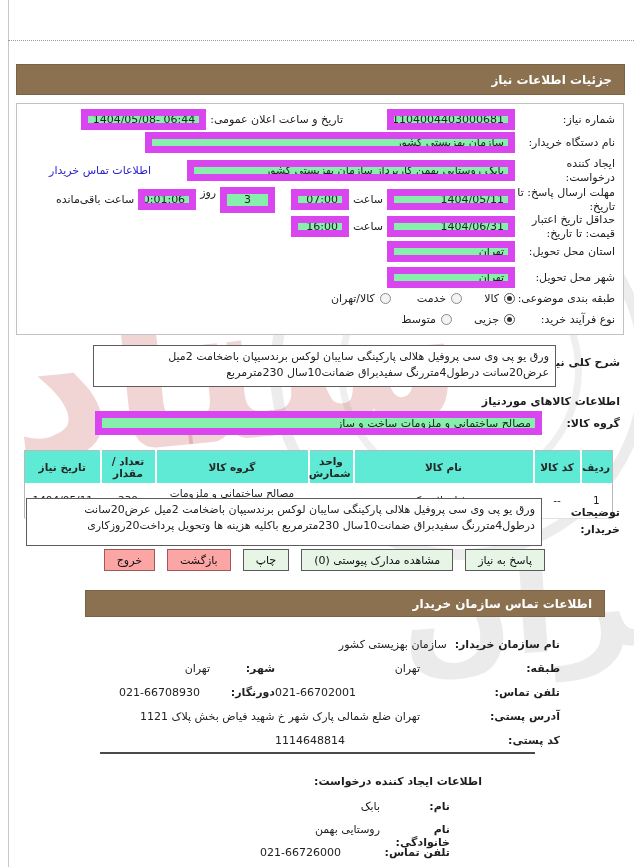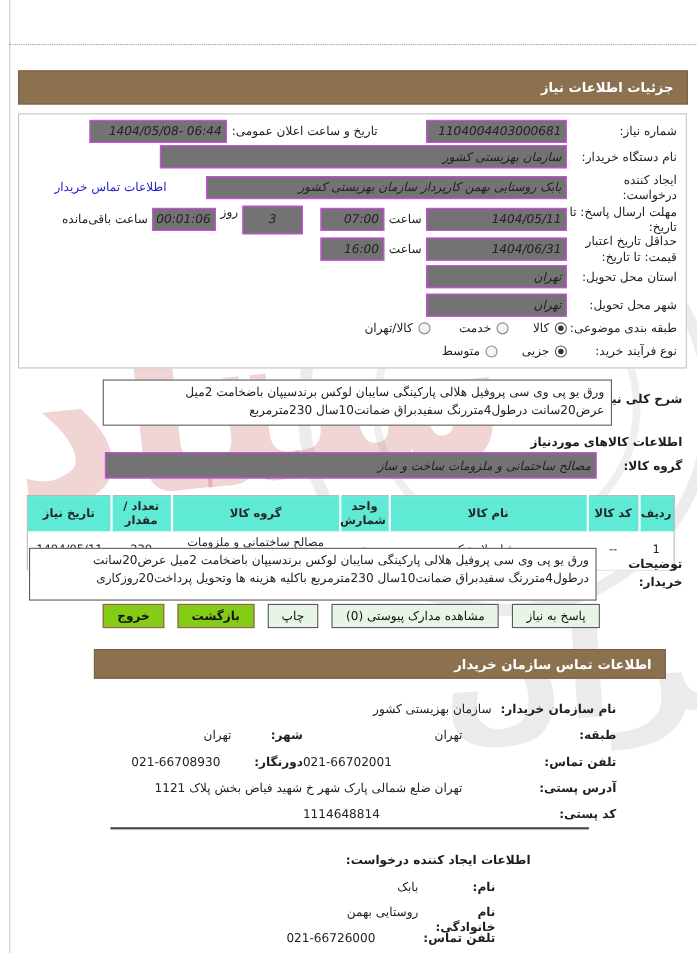--- a/index.html
+++ b/index.html
@@ -19,21 +19,21 @@
   .leftline { left:8px; top:0; width:1px; height:867px; background:#c9c9c9; }
   .dotline { left:8px; top:40px; width:626px; border-top:1px dotted #9a9a9a; }
 
   .bar { background:#8b7150; color:#fff; font-weight:bold; font-size:12px; display:flex; align-items:center; padding:0 12px; border:1px solid #7a6244; }
   .bar1 { left:16px; top:64px; width:609px; height:31px; }
   .bar2 { left:85px; top:590px; width:520px; height:27px; }
 
   .formbox { left:16px; top:103px; width:608px; height:232px; border:1px solid #c2c2c2; background:#fff; }
   .frow { position:absolute; right:8px; left:8px; display:flex; align-items:center; }
   .flbl { width:100px; flex:0 0 100px; color:#222; line-height:1.25; }
-  .vbox { border:1px solid #d946ef; background:#737373; height:21px; display:flex; align-items:center; padding:0 4px; overflow:hidden; white-space:nowrap;font-style:italic; }
+  .vbox { border:7px solid #d946ef; background:#86efac; height:21px; display:flex; align-items:center; padding:0 4px; overflow:hidden; white-space:nowrap; }
   .num { direction:ltr; justify-content:flex-start; }
   .w-main { width:128px; }
   .w-time { width:58px; }
   .w-day { width:55px; height:26px; }
   .w-rem { width:58px; }
   .small-lbl { padding:0 4px; white-space:nowrap; }
   .link { color:#2a22cf; cursor:pointer; white-space:nowrap; }
 
   .radio { width:11px; height:11px; border:1px solid #8a8a8a; border-radius:50%; background:#f4f4f4; display:inline-block; position:relative; flex:0 0 11px; }
   .radio.sel { background:#fff; border-color:#555; }
@@ -44,21 +44,21 @@
   .seclbl { font-weight:bold; color:#1d1d1d; white-space:nowrap; }
   .descbox { border:1px solid #5c5c5c; background:#fff; padding:3px 6px; line-height:1.45; overflow:hidden; }
 
   table.goods { border-collapse:collapse; width:588px; table-layout:fixed; background:#fff; border:1px solid #b9b9b9; }
   table.goods th { background:#5eead4; color:#262626; font-weight:bold; font-size:10.5px; border-left:2px solid #fff; padding:4px 2px; }
   table.goods th:last-child { border-left:none; }
   table.goods td { font-size:10.5px; text-align:center; padding:4px 2px; border-bottom:1px solid #e2e2e2; line-height:1.3; }
 
   .btnrow { display:flex; flex-direction:row; gap:12px; align-items:center; }
   .btn { border:1px solid #5a5a5a; height:22px; display:flex; align-items:center; padding:0 12px; font-size:11px; color:#111; background:#e7f5e7; cursor:pointer; white-space:nowrap; }
-  .btn.red { background:#84cc16; border-color:#9c5a5a;font-weight:bold; }
+  .btn.red { background:#fca5a5; border-color:#9c5a5a; }
 
   .crow { position:absolute; right:0; left:0; display:flex; align-items:flex-start; }
   .clbl { width:140px; flex:0 0 140px; font-weight:bold; color:#1f1f1f; }
   .cval { width:145px; flex:0 0 145px; }
   .clbl2 { width:65px; flex:0 0 65px; font-weight:bold; color:#1f1f1f; }
   .ltr { direction:ltr; unicode-bidi:isolate; }
   .divider { border-top:2px solid #4a4a4a; }
 </style>
 </head>
 <body>

